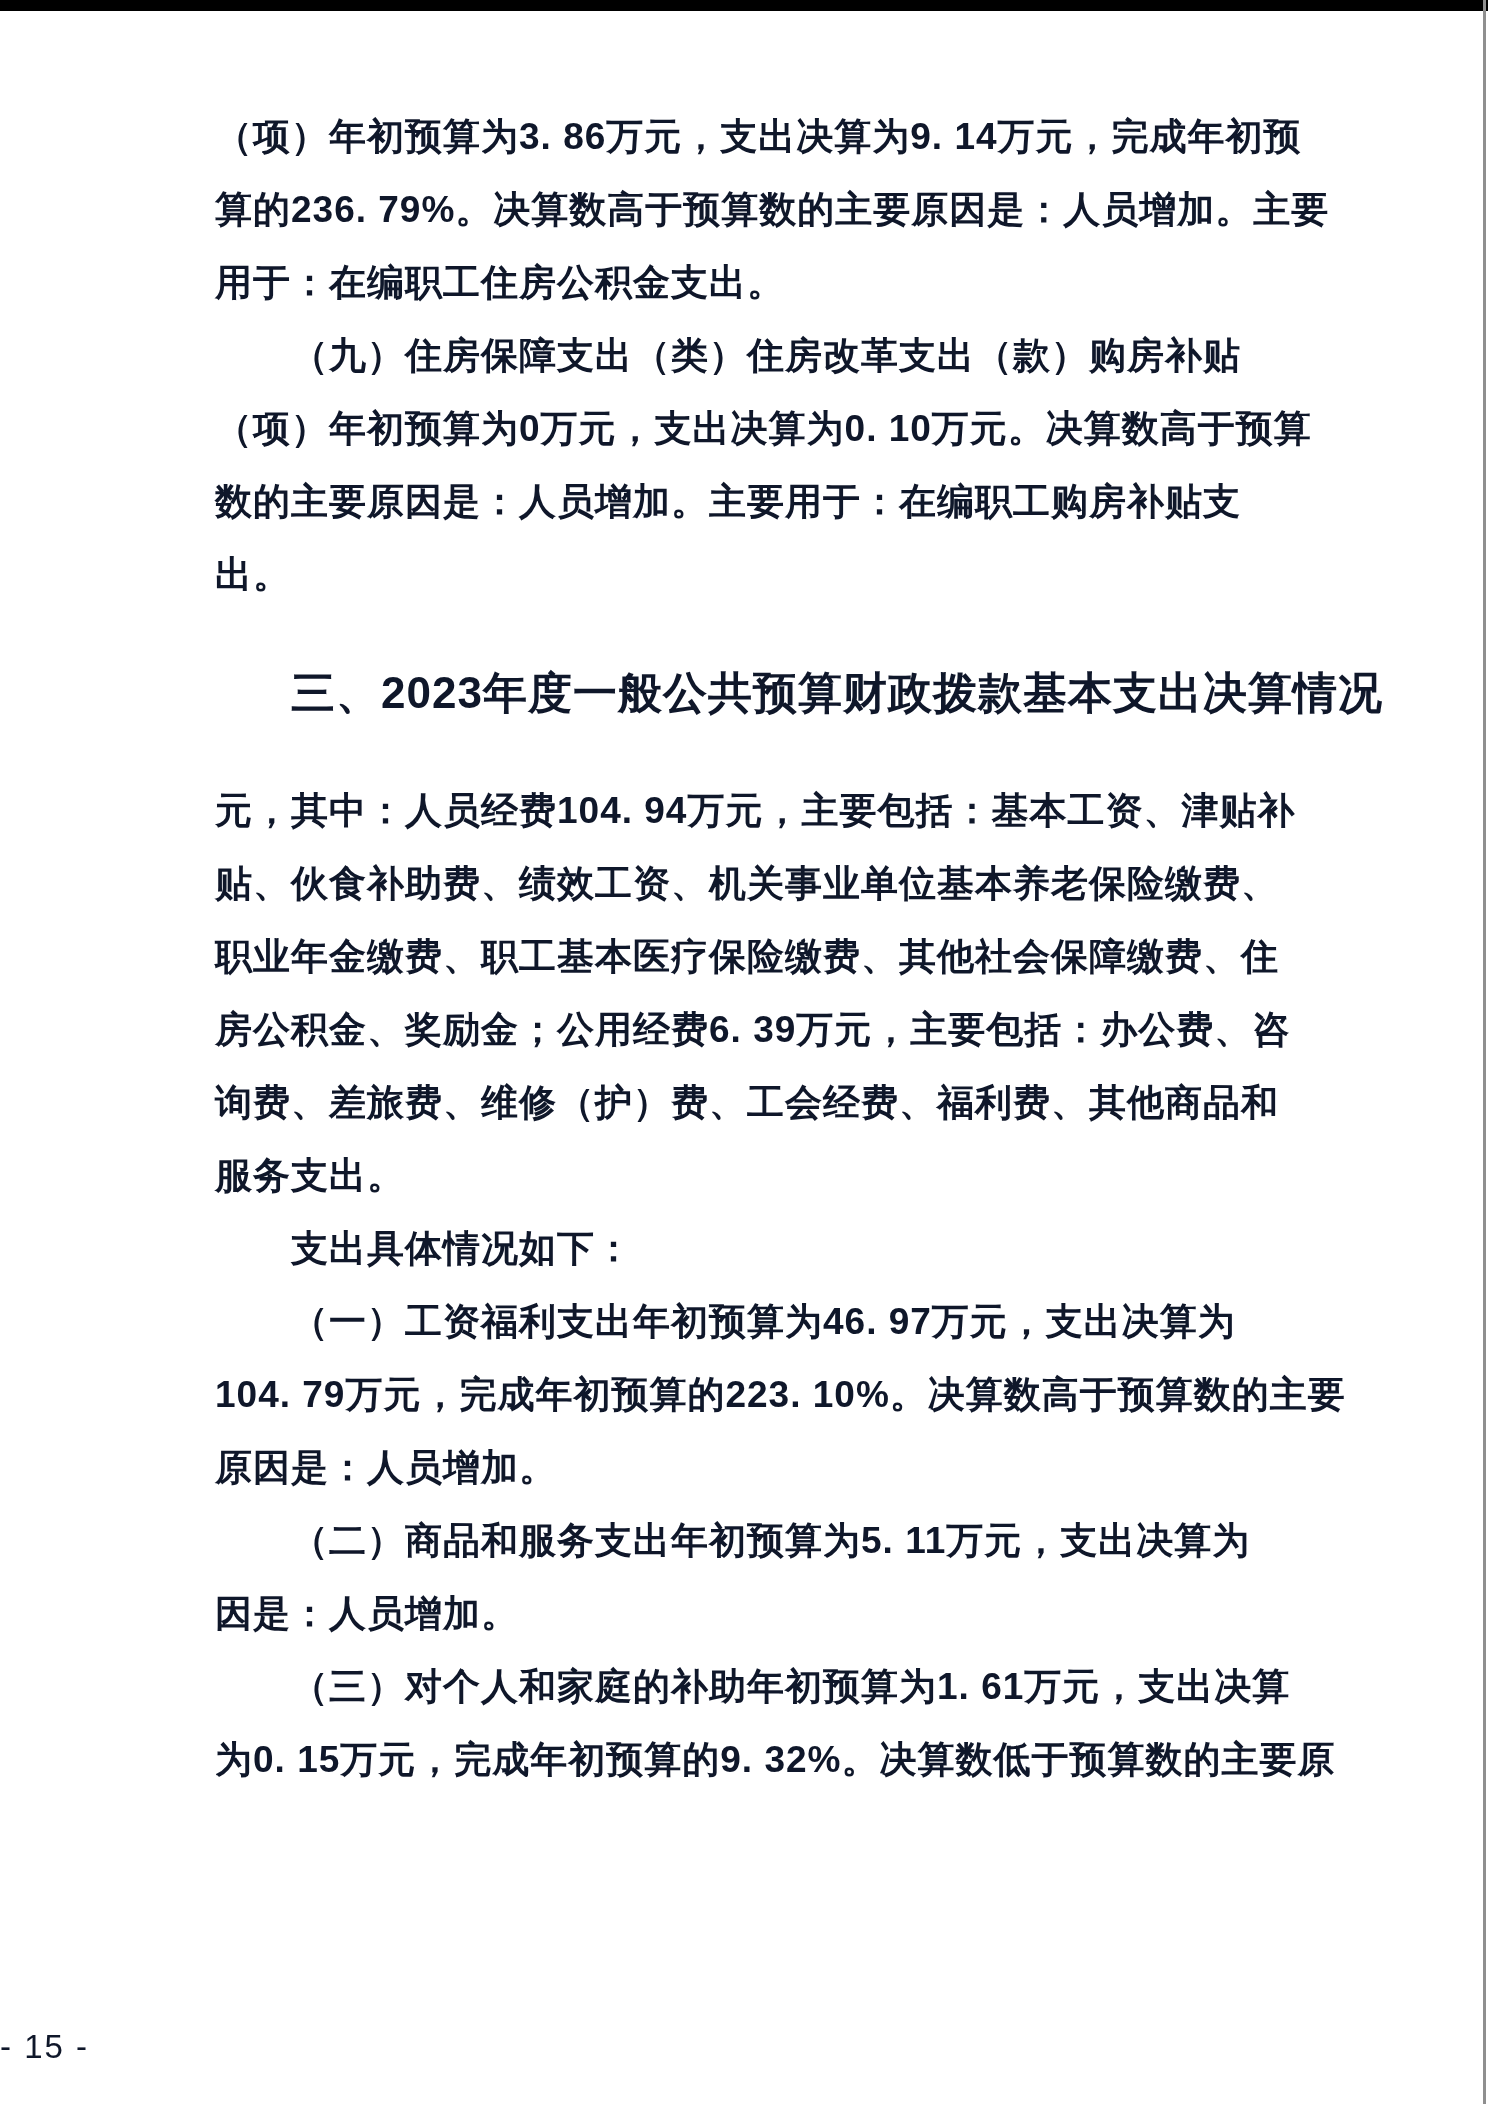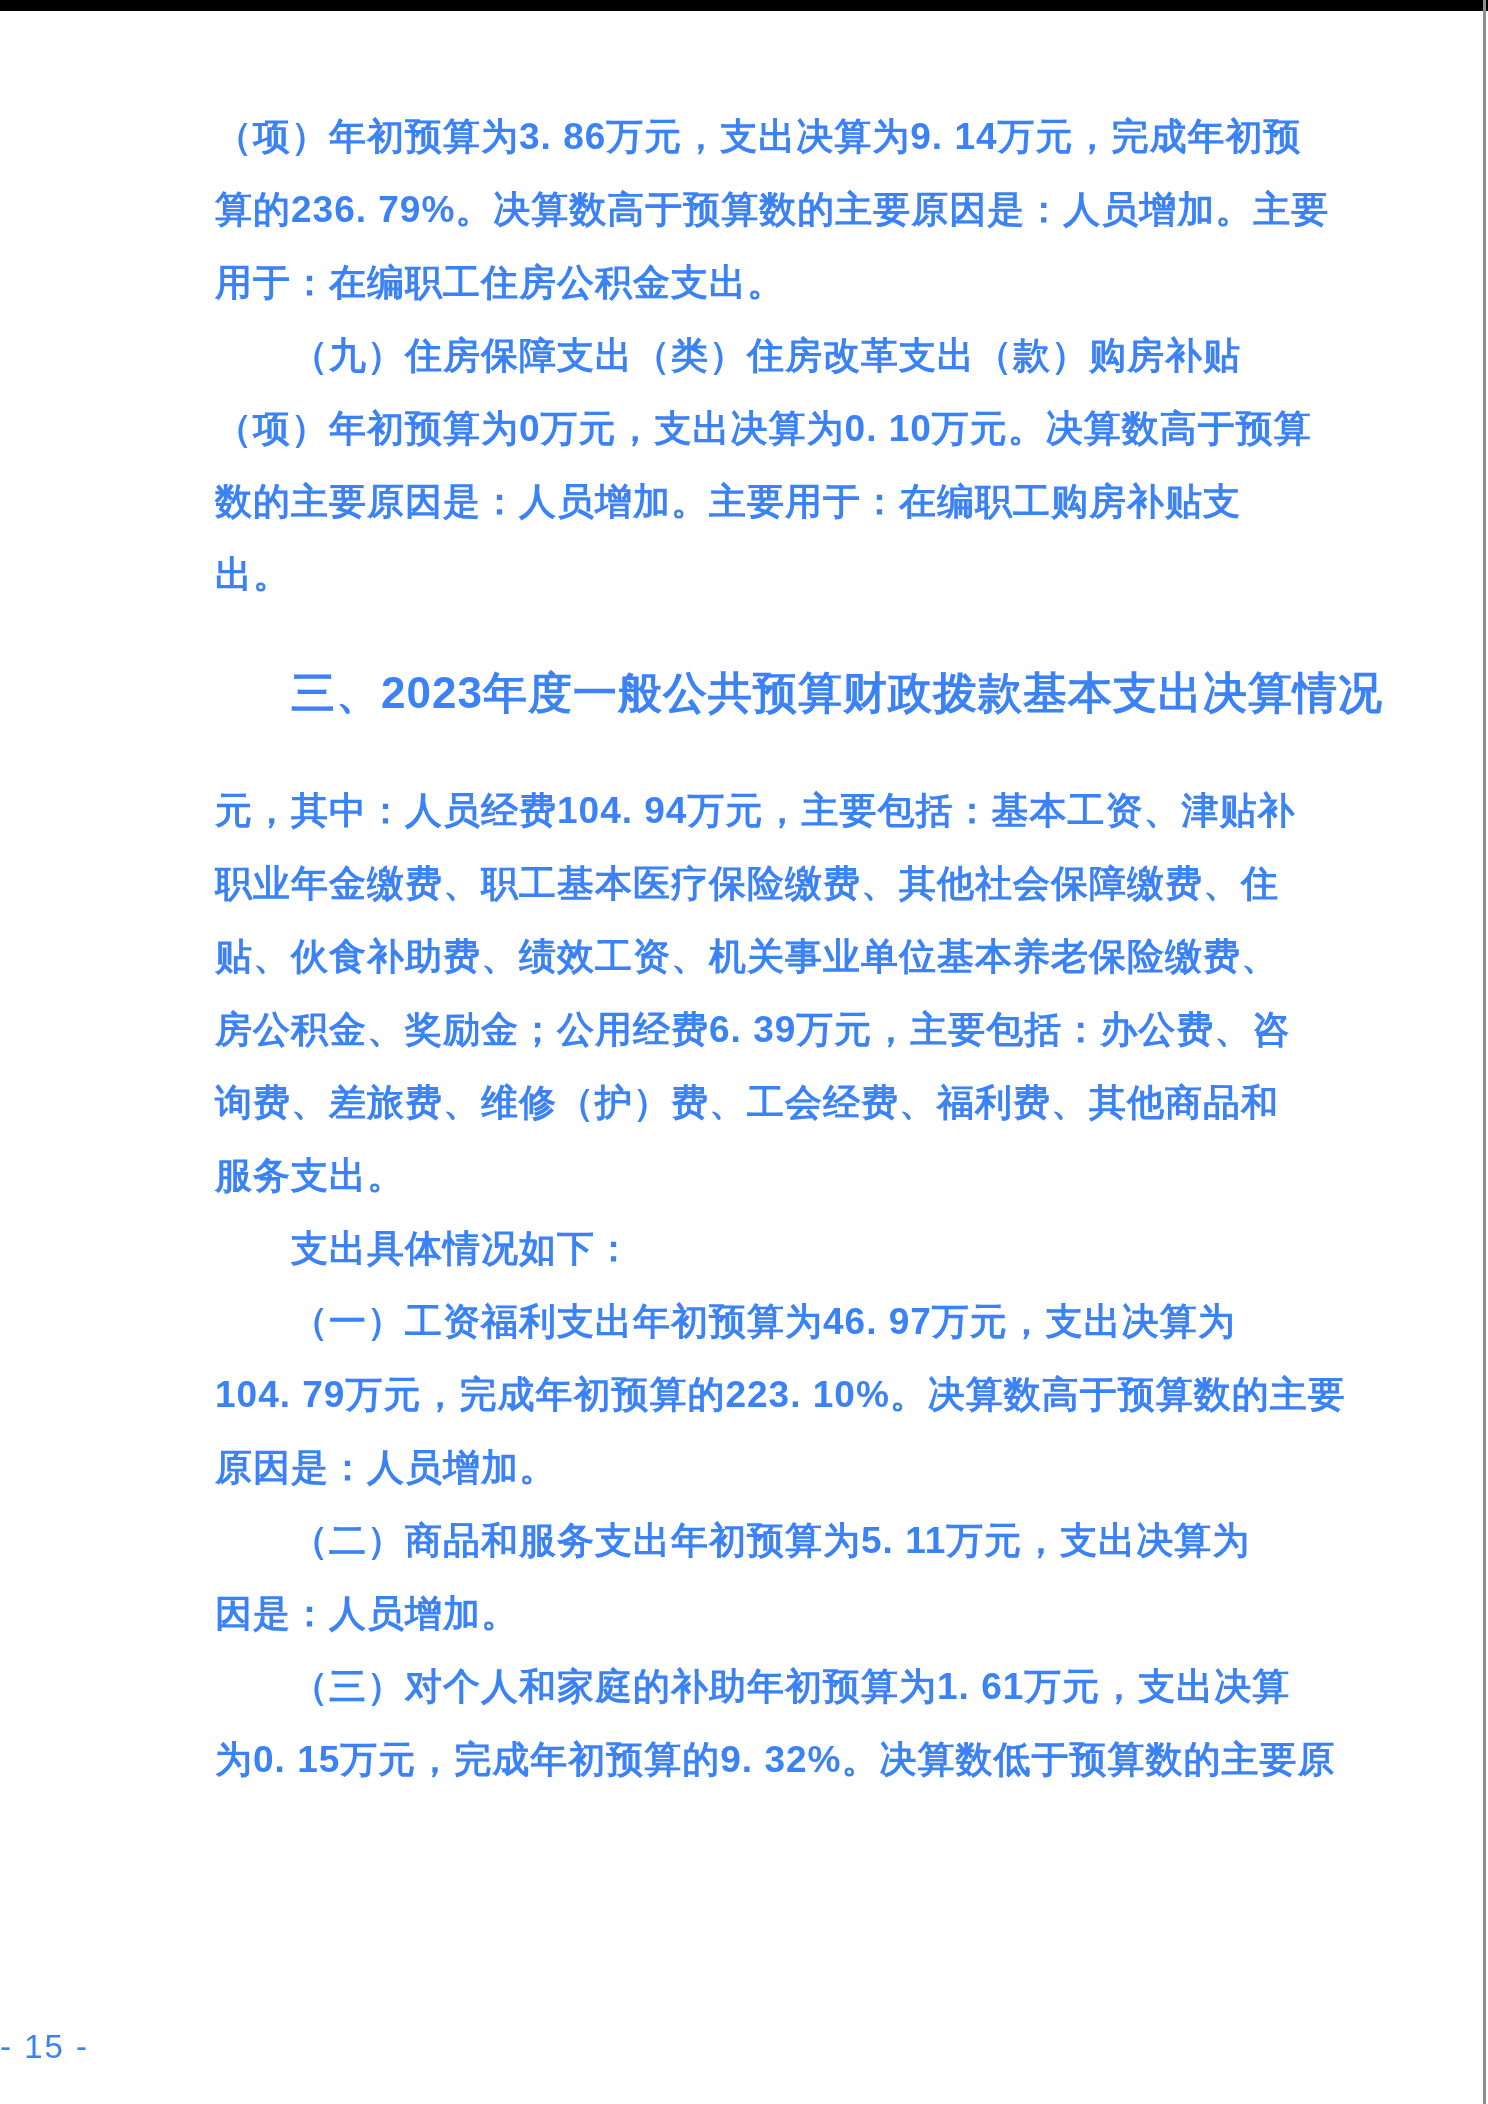--- a/index.html
+++ b/index.html
@@ -5,21 +5,21 @@
   html, body {
     margin: 0;
     padding: 0;
     background: #ffffff;
   }
   .page {
     position: relative;
     width: 1488px;
     height: 2104px;
     background: #ffffff;
-    color: #3b82f6;
+    color: #0f172a;
     font-family: "Liberation Sans", sans-serif;
     overflow: hidden;
   }
   .scan-top-border {
     position: absolute;
     top: 0;
     left: 0;
     width: 100%;
     height: 11px;
     background: #000000;
@@ -94,22 +94,22 @@
       <p class="line">数的主要原因是：人员增加。主要用于：在编职工购房补贴支</p>
       <p class="line">出。</p>
     </div>
 
     <div class="block block-heading">
       <p class="heading-line">三、2023年度一般公共预算财政拨款基本支出决算情况</p>
     </div>
 
     <div class="block">
       <p class="line">元，其中：人员经费104. 94万元，主要包括：基本工资、津贴补</p>
+      <p class="line">贴、伙食补助费、绩效工资、机关事业单位基本养老保险缴费、</p>
       <p class="line">职业年金缴费、职工基本医疗保险缴费、其他社会保障缴费、住</p>
-      <p class="line">贴、伙食补助费、绩效工资、机关事业单位基本养老保险缴费、</p>
       <p class="line">房公积金、奖励金；公用经费6. 39万元，主要包括：办公费、咨</p>
       <p class="line">询费、差旅费、维修（护）费、工会经费、福利费、其他商品和</p>
       <p class="line">服务支出。</p>
     </div>
 
     <div class="block">
       <p class="line indent">支出具体情况如下：</p>
     </div>
 
     <div class="block">

